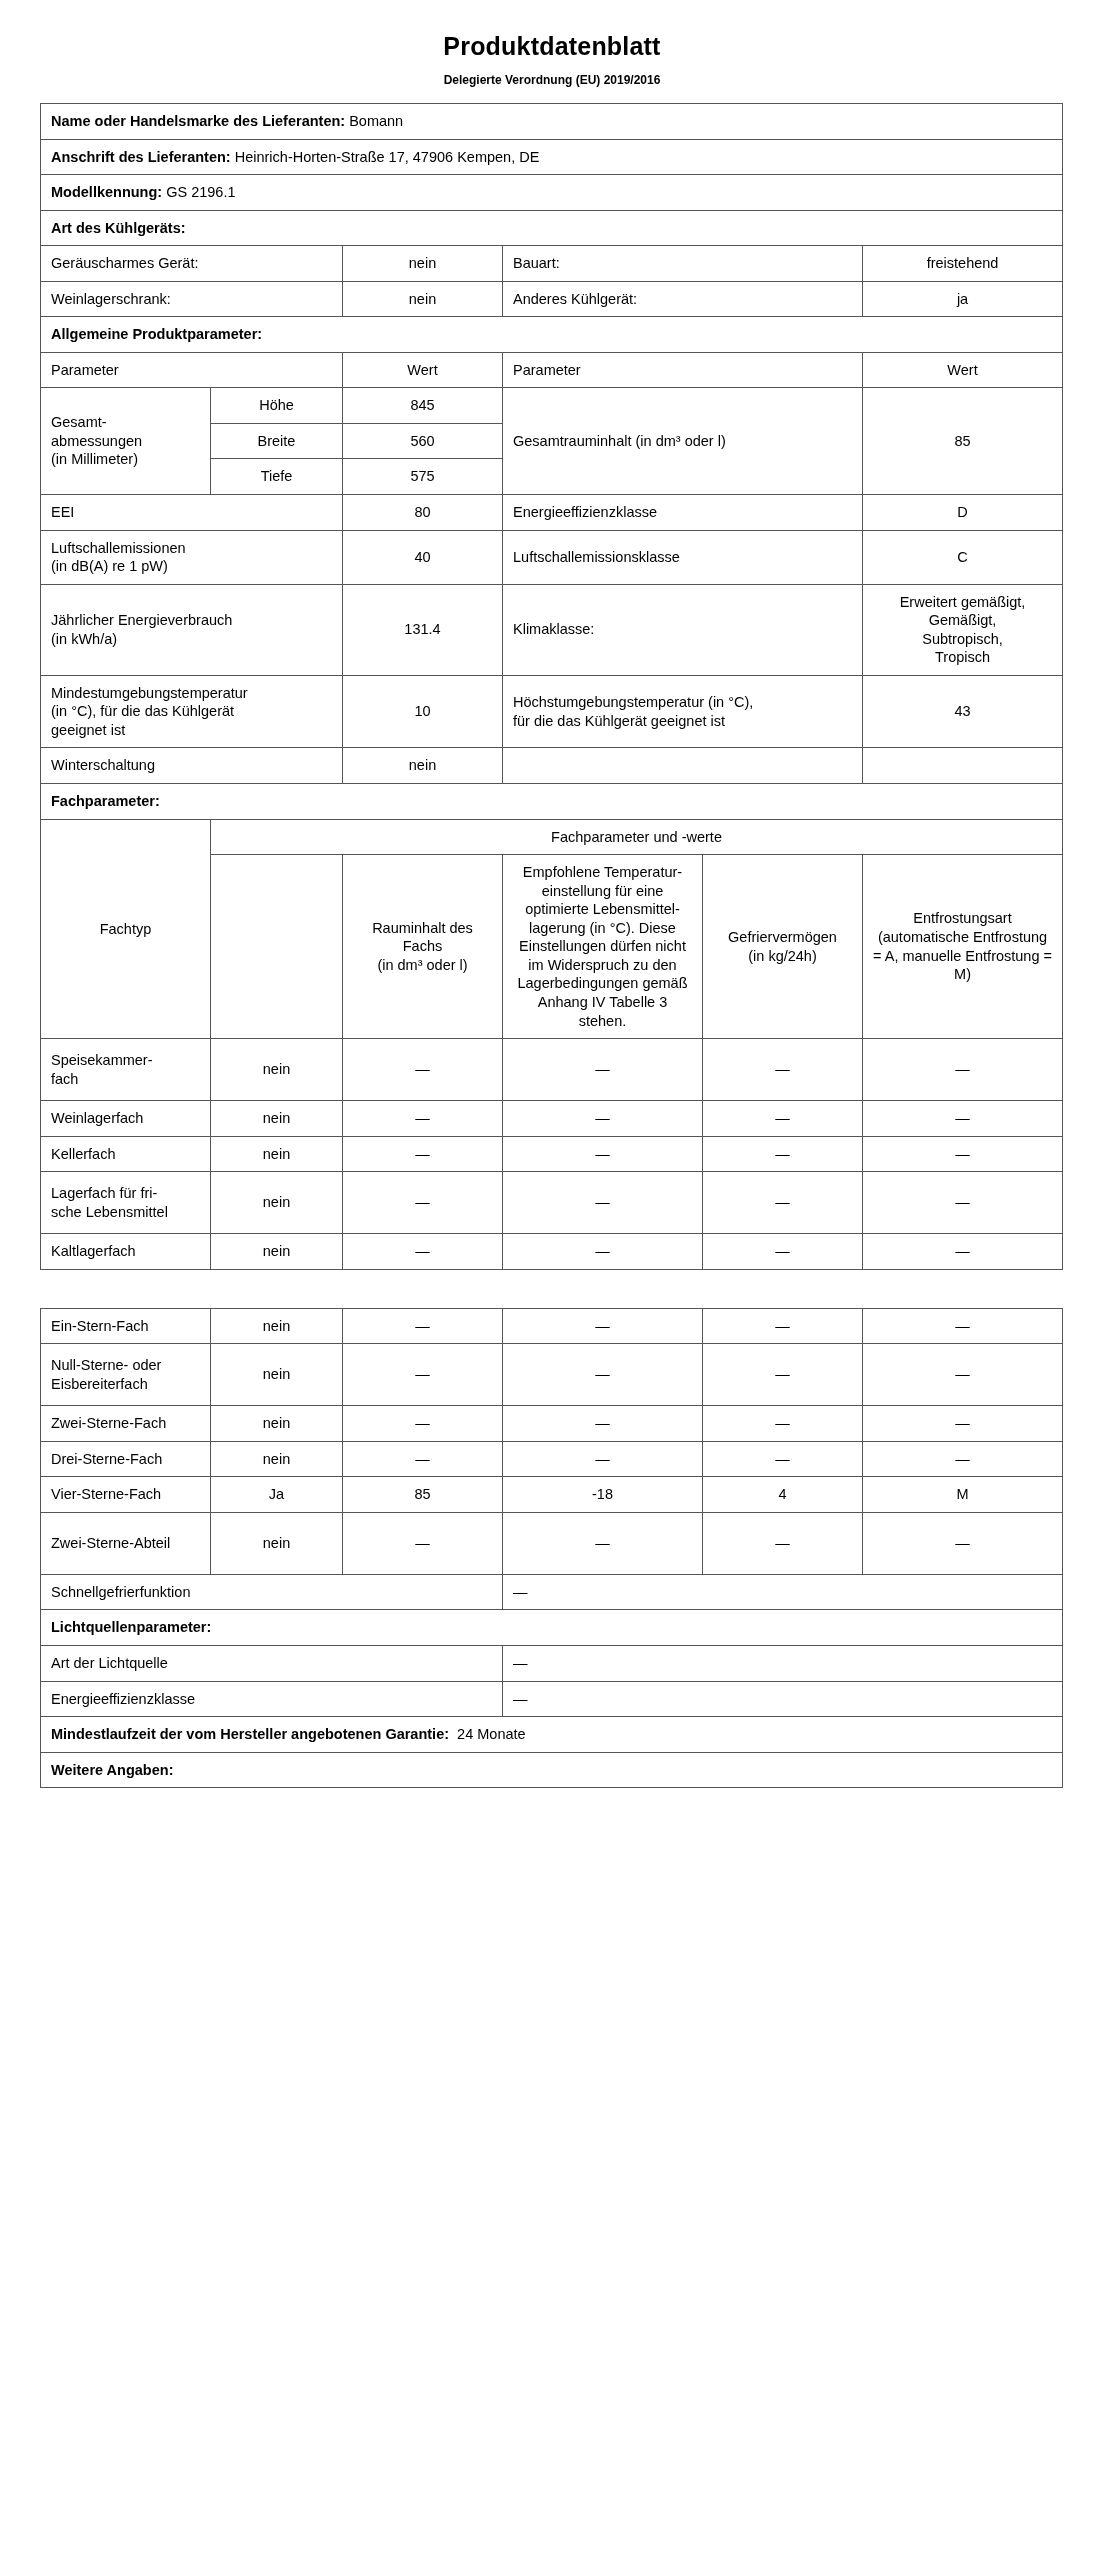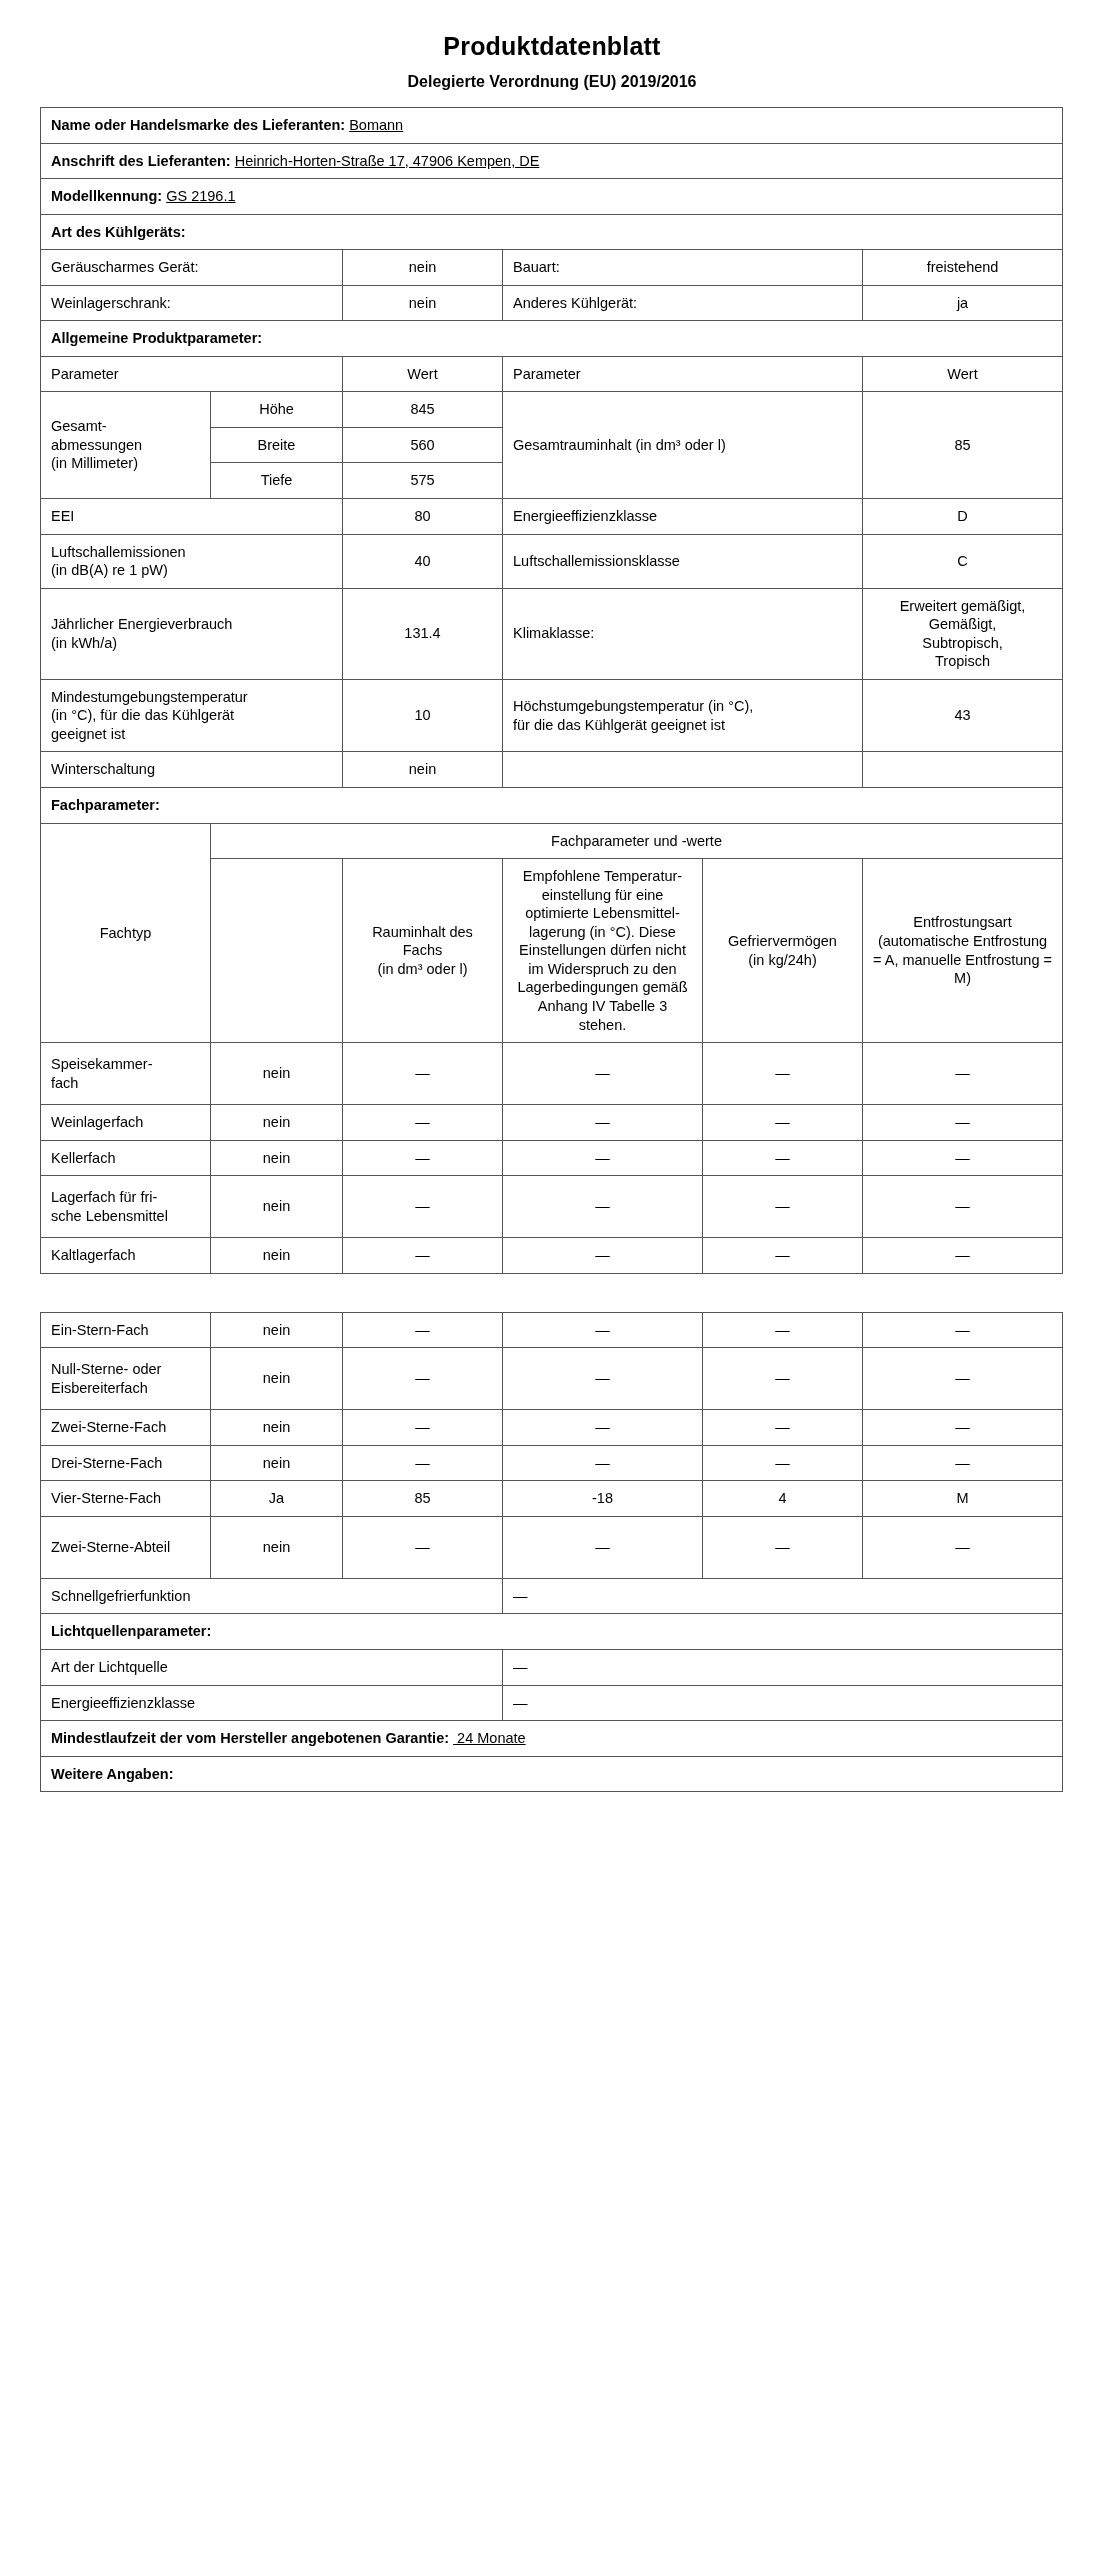--- a/index.html
+++ b/index.html
@@ -21,21 +21,21 @@
   }
   .doc-title {
     text-align: center;
     font-size: 25px;
     font-weight: bold;
     letter-spacing: 0.2px;
     margin: 10px 0 12px 0;
   }
   .doc-subtitle {
     text-align: center;
-    font-size: 16px;
+    font-size: 12px;
     font-weight: bold;
     margin: 0 0 16px 0;
   }
   table.t {
     border-collapse: collapse;
     width: 1022px;
     table-layout: fixed;
   }
   table.t td {
     border: 1px solid #555555;
@@ -58,21 +58,21 @@
     height: 38px;
     width: 1022px;
   }
   .small { font-size: 13.5px; }
   .fachhead td {
     font-size: 13.5px;
     vertical-align: middle;
     text-align: center;
     padding: 10px 6px;
   }
-  .normal-weight { font-weight: normal; text-decoration: underline; }
+  .normal-weight { font-weight: normal; }
 </style>
 </head>
 <body>
 
 <div class="page">
 
   <div class="doc-title">Produktdatenblatt</div>
   <div class="doc-subtitle">Delegierte Verordnung (EU) 2019/2016</div>
 
   <table class="t">

